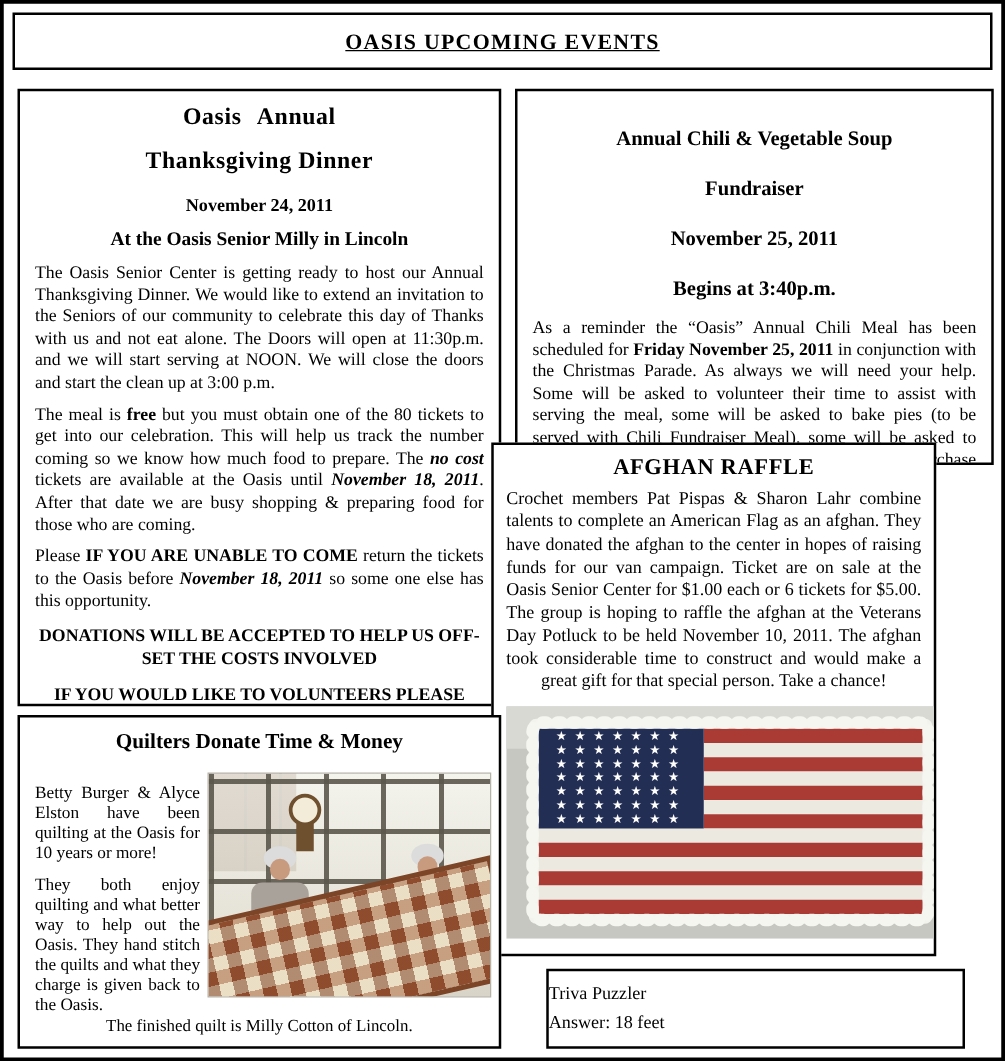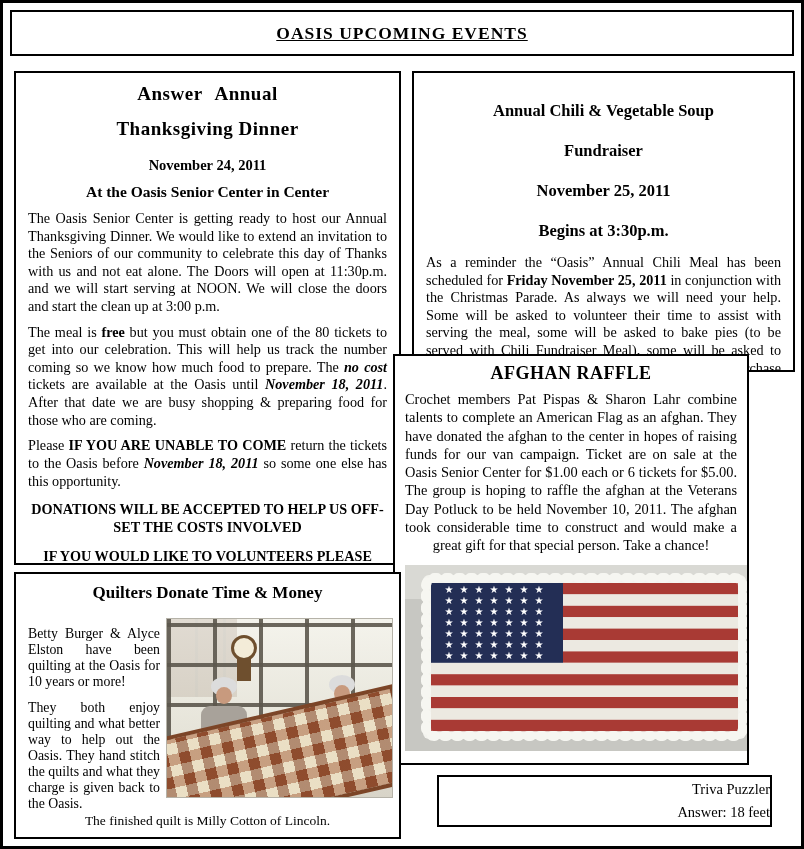--- a/index.html
+++ b/index.html
@@ -68,49 +68,49 @@
   .qp-person .face{width:16px;height:17px;border-radius:50%;background:#c89a7e;margin:-9px auto 0;}
   .qp-person .torso{width:46px;height:52px;border-radius:9px 9px 0 0;margin-top:2px;}
   .p-left .torso{background:#a8a29a;}
   .p-right .torso{background:#cfc2a8;}
   .qp-quilt{left:-10px;top:92px;width:250px;height:100px;transform:rotate(-13deg);z-index:3;
             background:repeating-linear-gradient(90deg,rgba(125,62,40,.5) 0 11px,rgba(238,228,206,.5) 11px 22px),
                        repeating-linear-gradient(0deg,#a05a33 0 11px,#e7dabb 11px 22px);
             border:4px solid #7c4527;box-sizing:border-box;}
 
   
-  .trv{left:434px;top:772px;width:335px;height:52px;display:flex;flex-direction:column;
-       align-items:flex-end;justify-content:center;gap:6px;font-size:14.5px;}
+  .trv{left:434px;top:772px;width:335px;height:64px;display:flex;flex-direction:column;
+       align-items:flex-start;justify-content:center;gap:6px;font-size:14.5px;}
 </style>
 </head>
 <body>
 
 <div class="page">
 
   <div class="box hdr">
     <div class="hdr-title">OASIS UPCOMING EVENTS</div>
   </div>
 
   <div class="box tg">
-    <div class="t-c tg-t1">Answer Annual</div>
+    <div class="t-c tg-t1">Oasis Annual</div>
     <div class="t-c tg-t2">Thanksgiving Dinner</div>
     <div class="t-c tg-date">November 24, 2011</div>
-    <div class="t-c tg-loc">At the Oasis Senior Center in Center</div>
+    <div class="t-c tg-loc">At the Oasis Senior Milly in Lincoln</div>
     <p class="para" style="margin-top:9px;">The Oasis Senior Center is getting ready to host our Annual Thanksgiving Dinner.  We would like to extend an invitation to the Seniors of our community to celebrate this day of Thanks with us and not eat alone. The Doors will open at 11:30p.m. and we will start serving at NOON. We will close the doors and start the clean up at 3:00 p.m.</p>
     <p class="para"><span>The meal is </span><span class="b">free</span><span> but you must obtain one of the 80 tickets to get into our celebration. This will help us track the number coming so we know how much food to prepare. The </span><span class="bi">no cost</span><span> tickets are available at the Oasis until </span><span class="bi">November 18, 2011</span><span>. After that date we are busy shopping &amp; preparing food for those who are coming.</span></p>
     <p class="para"><span>Please </span><span class="b">IF YOU ARE UNABLE TO COME</span><span> return the tickets to the Oasis before </span><span class="bi">November 18, 2011</span><span> so some one else has this opportunity.</span></p>
     <div class="cb">DONATIONS WILL BE ACCEPTED TO HELP US OFF-SET THE COSTS INVOLVED</div>
     <div class="cb">IF YOU WOULD LIKE TO VOLUNTEERS PLEASE CALL THE CENTER @ 732-6132</div>
   </div>
 
   <div class="box chili">
     <div class="t-c ch-t ch-t1">Annual Chili &amp; Vegetable Soup</div>
     <div class="t-c ch-t ch-gap">Fundraiser</div>
     <div class="t-c ch-t ch-gap">November 25, 2011</div>
-    <div class="t-c ch-t ch-gap">Begins at 3:30p.m.</div>
+    <div class="t-c ch-t ch-gap">Begins at 3:40p.m.</div>
     <p class="para"><span>As a reminder the “Oasis” Annual Chili Meal has been scheduled for </span><span class="b">Friday November 25, 2011</span><span> in conjunction with the Christmas Parade.  As always we will need your help. Some will be asked to volunteer their time to assist with serving the meal, some will be asked to bake pies (to be served with Chili Fundraiser Meal), some will be asked to bake for the bake sale and yes some will be asked to purchase ticket to help support our Center.</span></p>
   </div>
 
   <div class="box afg">
     <div class="t-c afg-t">AFGHAN RAFFLE</div>
     <p class="para afg-para">Crochet members Pat Pispas &amp; Sharon Lahr combine talents to complete an American Flag as an afghan. They have donated the afghan to the center in hopes of raising funds for our van campaign. Ticket are on sale at the Oasis Senior Center for $1.00 each or 6 tickets for $5.00. The group is hoping to raffle the afghan at the Veterans Day Potluck to be held November 10, 2011. The afghan took considerable time to construct and would make a great gift for that special person. Take a chance!</p>
     <div class="a-photo">
       <svg width="359" height="186" viewBox="0 0 359 186">
         <rect x="0" y="0" width="359" height="186" fill="#c7c7c2"></rect>
         <rect x="0" y="0" width="359" height="34" fill="#d9d9d4"></rect>

